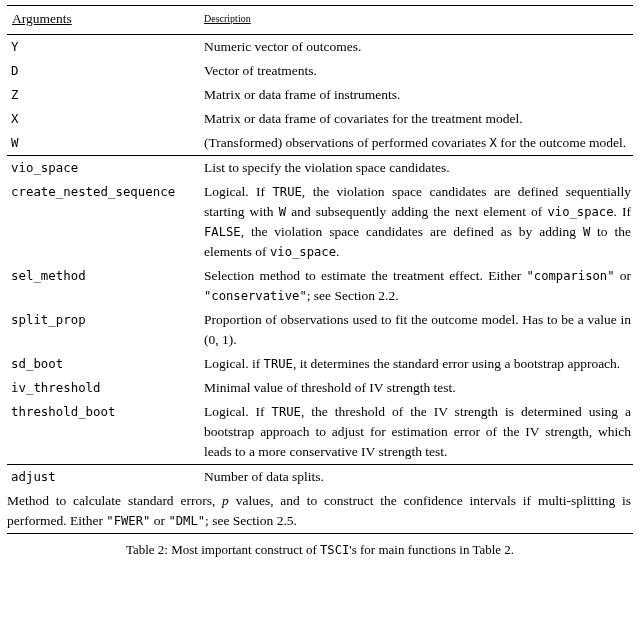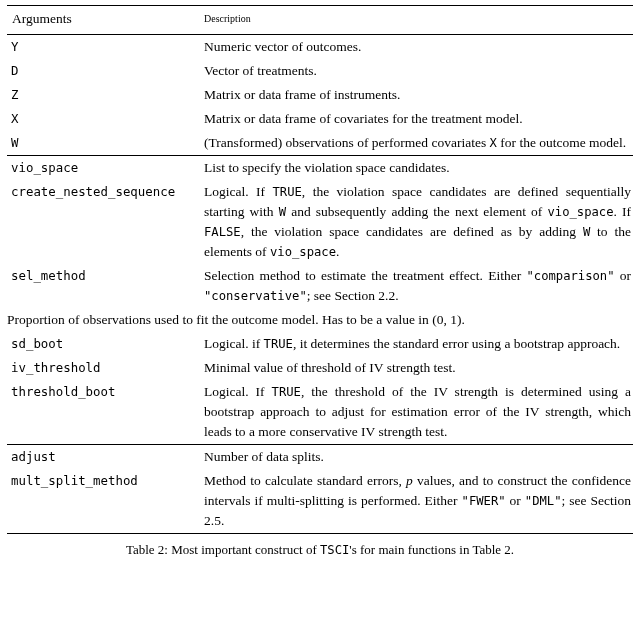--- a/index.html
+++ b/index.html
@@ -20,20 +20,21 @@
     height: 0;
   }
   .rule-light {
     border: none;
     border-top: 1px solid #000000;
     height: 0;
   }
   .header-row {
     display: flex;
     padding: 3px 0 5px 0;
+    text-decoration: underline;
   }
   .header-cell-arg {
     width: 197px;
     padding-left: 5px;
     font-size: 13.5px;
     line-height: 20px;
   }
   .header-cell-desc {
     flex: 1;
     font-size: 10px;
@@ -110,39 +111,39 @@
       </div>
       <div class="row">
         <div class="arg">create_nested_sequence</div>
         <div class="desc"><span>Logical. If </span><span class="mono">TRUE</span><span>, the violation space candidates are defined sequentially starting with </span><span class="mono">W</span><span> and subsequently adding the next element of </span><span class="mono">vio_space</span><span>. If </span><span class="mono">FALSE</span><span>, the violation space candidates are defined as by adding </span><span class="mono">W</span><span> to the elements of </span><span class="mono">vio_space</span><span>.</span></div>
       </div>
       <div class="row">
         <div class="arg">sel_method</div>
         <div class="desc"><span>Selection method to estimate the treatment effect. Either </span><span class="mono">"comparison"</span><span> or </span><span class="mono">"conservative"</span><span>; see Section 2.2.</span></div>
       </div>
       <div class="row">
+        <div class="arg">split_prop</div>
         <div class="desc"><span>Proportion of observations used to fit the outcome model. Has to be a value in (0, 1).</span></div>
       </div>
       <div class="row">
         <div class="arg">sd_boot</div>
         <div class="desc"><span>Logical. if </span><span class="mono">TRUE</span><span>, it determines the standard error using a bootstrap approach.</span></div>
       </div>
       <div class="row">
         <div class="arg">iv_threshold</div>
         <div class="desc"><span>Minimal value of threshold of IV strength test.</span></div>
       </div>
       <div class="row">
         <div class="arg">threshold_boot</div>
         <div class="desc"><span>Logical. If </span><span class="mono">TRUE</span><span>, the threshold of the IV strength is determined using a bootstrap approach to adjust for estimation error of the IV strength, which leads to a more conservative IV strength test.</span></div>
       </div>
       <div class="rule-light"></div>
       <div class="row">
         <div class="arg">adjust</div>
         <div class="desc"><span>Number of data splits.</span></div>
       </div>
       <div class="row">
-        <div class="arg">mult_split_method</div>
         <div class="desc"><span>Method to calculate standard errors, </span><span class="it">p</span><span> values, and to construct the confidence intervals if multi-splitting is performed. Either </span><span class="mono">"FWER"</span><span> or </span><span class="mono">"DML"</span><span>; see Section 2.5.</span></div>
       </div>
     </div>
   <div class="rule-heavy"></div>
   <div class="caption"><span>Table 2: Most important construct of </span><span class="mono">TSCI</span><span>'s for main functions in Table 2.</span></div>
 </div>
 
 </body></html>

